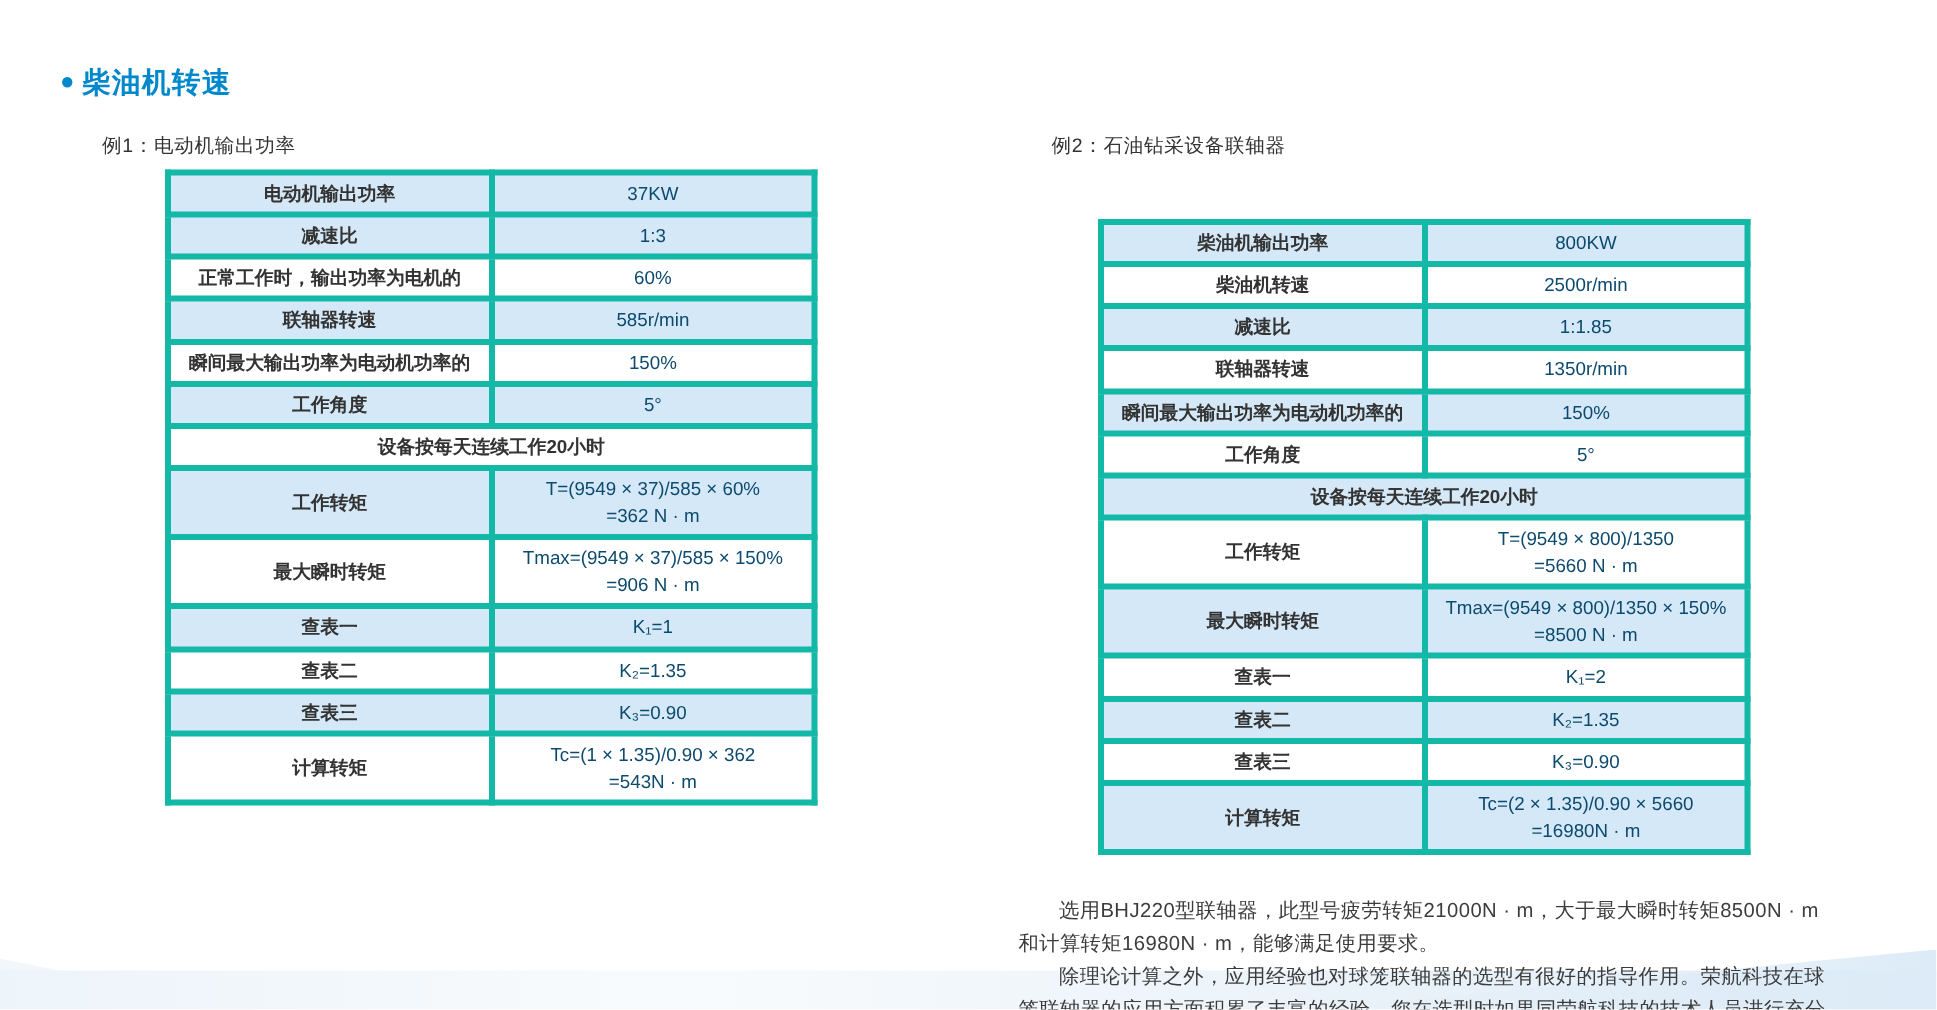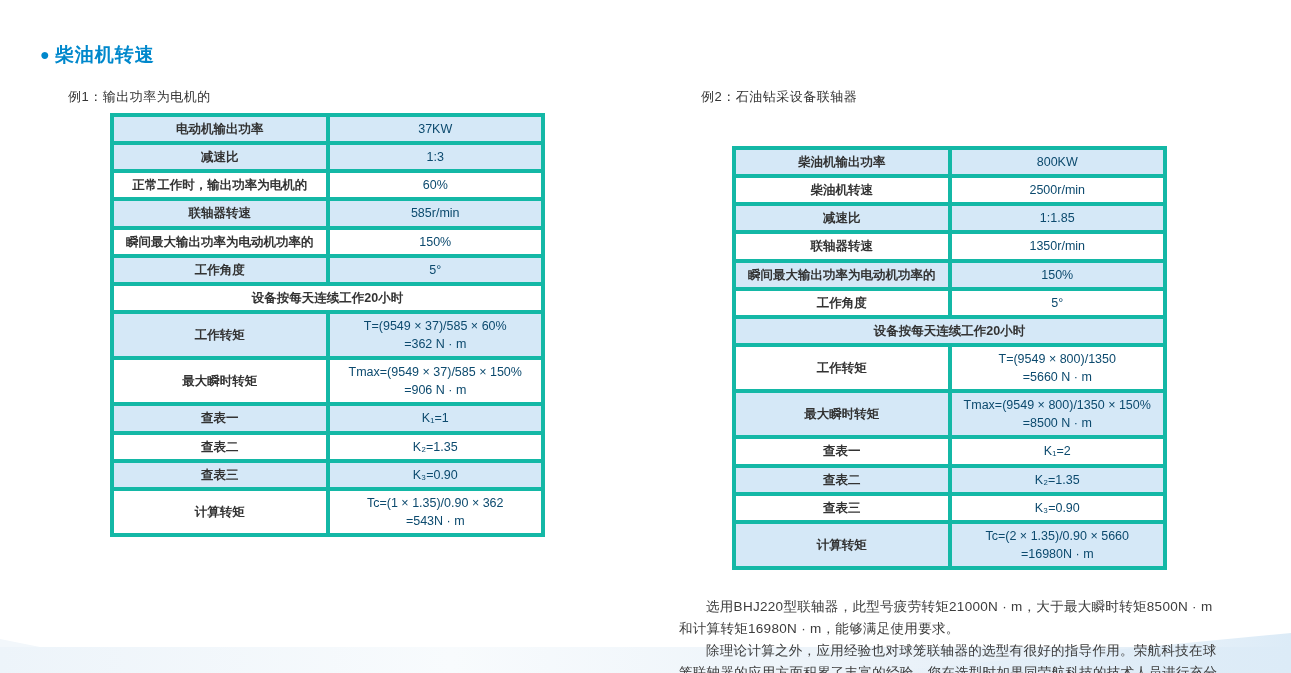--- a/index.html
+++ b/index.html
@@ -90,21 +90,21 @@
 <div class="bg-wedge-left"></div>
 <div class="bg-band"></div>
 <div class="bg-wedge-right"></div>
 
 <div class="page-heading" style="color: rgb(0, 136, 204);">
   <span class="bullet">●</span>
   <span>柴油机转速</span>
 </div>
 
 <div class="col col-left">
-  <div class="example-label">例1：输出功率为电机的</div>
+  <div class="example-label">例1：电动机输出功率</div>
   <table class="spec">
     <tbody>
         <tr class="shade">
           <td class="label-cell">电动机输出功率</td>
           <td class="value-cell">37KW</td>
         </tr>
         <tr class="shade">
           <td class="label-cell">减速比</td>
           <td class="value-cell">1:3</td>
         </tr>

